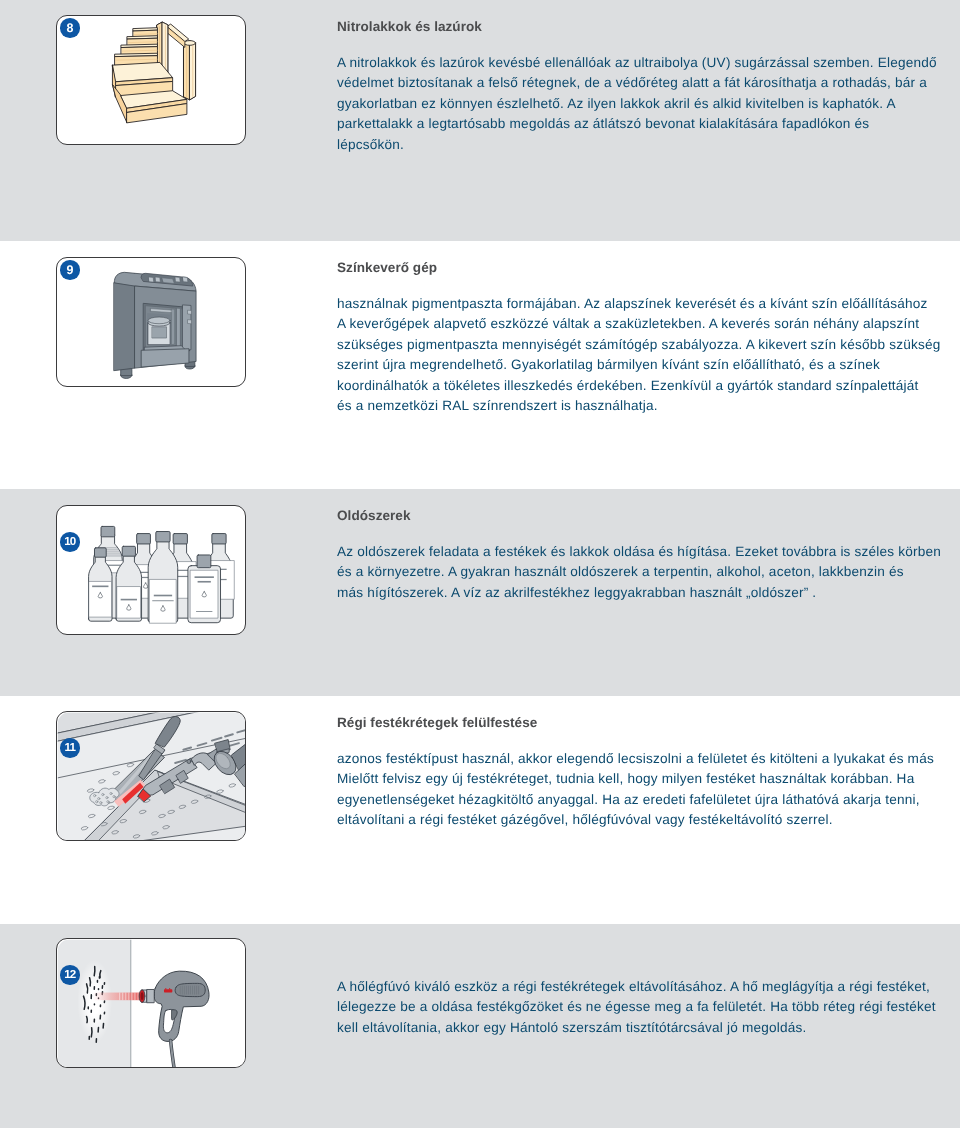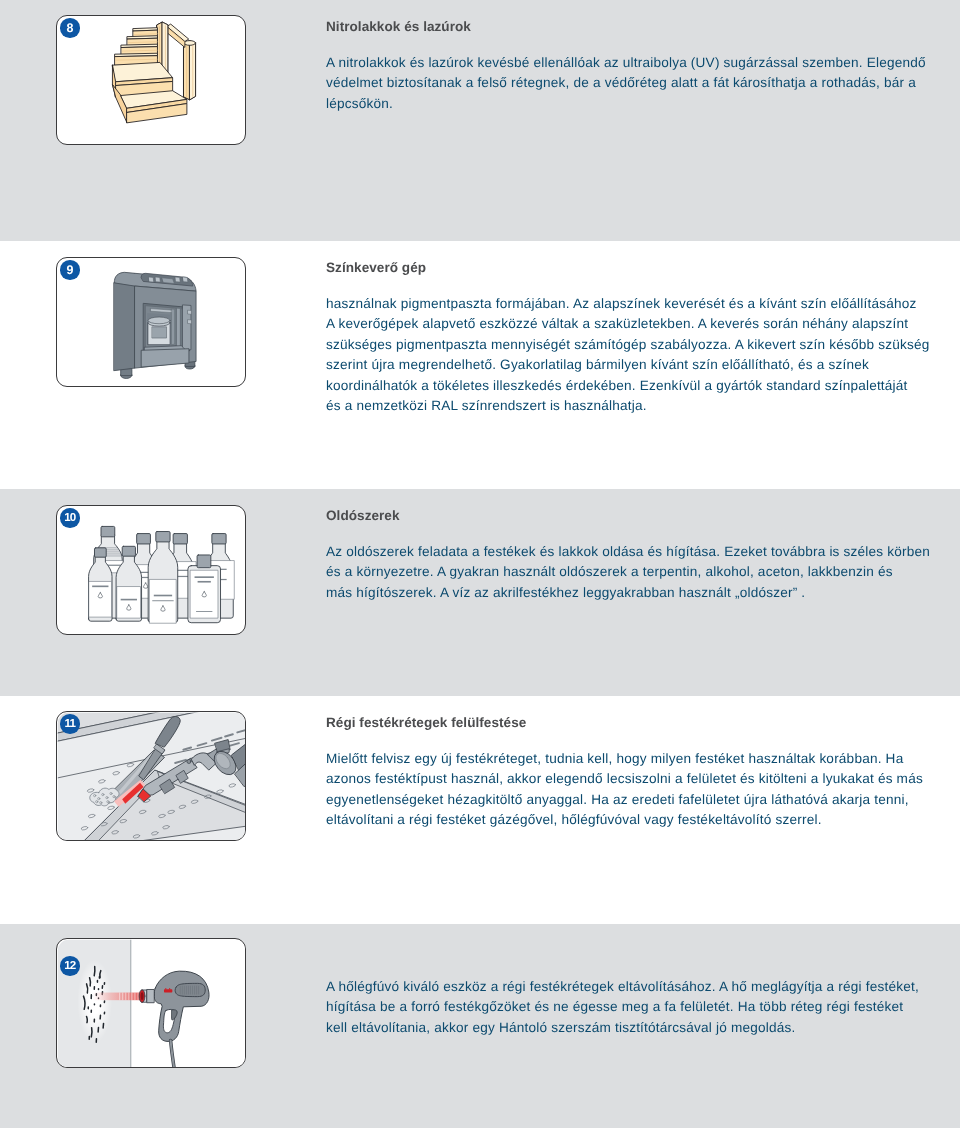--- a/index.html
+++ b/index.html
@@ -9,22 +9,22 @@
   .band{position:absolute;left:0;width:960px;}
   .band.gray{background:#dcdee0;}
   .band.white{background:#ffffff;}
   .sect{position:absolute;left:0;width:960px;}
   .card{position:absolute;background:#fff;border:1.5px solid #3b3b3d;border-radius:11px;
         overflow:hidden;box-sizing:border-box;}
   .card svg{display:block;}
   .badge{position:absolute;width:19.5px;height:19.5px;border-radius:50%;background:#0d57a4;color:#fff;
          font-size:12.5px;font-weight:bold;display:flex;align-items:center;justify-content:center;
          line-height:1;z-index:5;letter-spacing:-0.4px;}
-  .badge.two{font-size:11.6px;letter-spacing:-0.9px;}
-  .txt{position:absolute;left:295px;padding-left:31px;}
+  .badge.two{font-size:11.6px;letter-spacing:-0.9px;margin-top:24px;}
+  .txt{position:absolute;left:306px;padding-left:31px;}
   .h{font-size:13.55px;font-weight:bold;color:#4b4c4e;top:19.8px;letter-spacing:0.05px;white-space:nowrap;line-height:14.3px;}
   .body{top:52.5px;width:610px;}
   .ln{font-size:13.6px;letter-spacing:0.2px;color:#0c4a6e;height:20.6px;
       line-height:20.6px;white-space:nowrap;}
 </style>
 </head>
 <body>
 
 <div class="page">
   <div class="band gray" style="top:0px;height:241px;"></div>
@@ -86,20 +86,22 @@
       <path d="M68.7 94.6 L127.5 85.9 L127.5 96.5 L68.7 104.8 Z" fill="#fbdfae" stroke="#231f20" stroke-width="0.85"></path>
       </g>
           </g>
         </svg>
     </div>
     <div class="badge" style="left:60px;top:18px;">8</div>
     <div class="txt h">Nitrolakkok és lazúrok</div>
     <div class="txt body">
       <div class="ln">A nitrolakkok és lazúrok kevésbé ellenállóak az ultraibolya (UV) sugárzással szemben. Elegendő</div>
       <div class="ln">védelmet biztosítanak a felső rétegnek, de a védőréteg alatt a fát károsíthatja a rothadás, bár a</div>
+      <div class="ln">gyakorlatban ez könnyen észlelhető. Az ilyen lakkok akril és alkid kivitelben is kaphatók. A</div>
+      <div class="ln">parkettalakk a legtartósabb megoldás az átlátszó bevonat kialakítására fapadlókon és</div>
       <div class="ln">lépcsőkön.</div>
     </div>
   </div>
 
   <div class="sect" style="top:241px;height:248px;">
     <div class="card" style="left:56px;top:16px;width:189.5px;height:129.5px;">
       <svg viewBox="0 0 186 127" width="189.5" height="129.5">
           <title>color-mixing-machine</title>
       <g stroke-linejoin="round" stroke-linecap="round">
       <g>
@@ -328,22 +330,22 @@
       <ellipse cx="163" cy="48" rx="5.5" ry="8.8" fill="#b0b6bc" stroke="#7b838b" stroke-width="0.6" transform="rotate(-40 163 48)"></ellipse>
       <path d="M171.5 42.0 L185.0 31.5 L196.0 46.0 L179.5 59.0 Z" fill="#7c848c" stroke="#3a4149" stroke-width="0.85"></path>
       <path d="M174.5 60.5 L190.0 46.0 L200.0 58.5 L184.0 73.0 Z" fill="#9aa1a8" stroke="#3a4149" stroke-width="0.85"></path>
       </g>
       </g>
         </svg>
     </div>
     <div class="badge two" style="left:60px;top:18px;">11</div>
     <div class="txt h">Régi festékrétegek felülfestése</div>
     <div class="txt body">
+      <div class="ln">azonos festéktípust használ, akkor elegendő lecsiszolni a felületet és kitölteni a lyukakat és más</div>
       <div class="ln">Mielőtt felvisz egy új festékréteget, tudnia kell, hogy milyen festéket használtak korábban. Ha</div>
-      <div class="ln">azonos festéktípust használ, akkor elegendő lecsiszolni a felületet és kitölteni a lyukakat és más</div>
       <div class="ln">egyenetlenségeket hézagkitöltő anyaggal. Ha az eredeti fafelületet újra láthatóvá akarja tenni,</div>
       <div class="ln">eltávolítani a régi festéket gázégővel, hőlégfúvóval vagy festékeltávolító szerrel.</div>
     </div>
   </div>
 
   <div class="sect" style="top:924px;height:208px;">
     <div class="card" style="left:56px;top:14px;width:189.5px;height:129.5px;">
       <svg viewBox="0 0 186 127" width="189.5" height="129.5">
           <title>heat-gun</title>
       <defs>
@@ -430,20 +432,20 @@
       <rect x="106.2" y="48.2" width="1.1" height="1.3" fill="#cc1f26"></rect>
       <rect x="110.0" y="48.2" width="1.1" height="1.3" fill="#cc1f26"></rect>
       <path d="M106.8 70.2 C110.5 68.3 115.0 68.8 115.8 71.3 C116.6 73.8 115.2 79.0 114.0 84.0 C112.8 89.0 111.0 92.0 108.3 92.0 C105.5 92.0 104.2 89.2 104.5 84.5 C104.9 78.0 105.0 71.8 106.8 70.2 Z" fill="#ffffff" stroke="#3a4149" stroke-width="0.9"></path>
       <path d="M112.8 69.5 C115.8 68.9 117.8 69.8 118.0 71.6 C118.2 74.0 115.8 77.8 114.0 79.2 C113.1 79.6 112.3 79.2 112.4 78.2 Z" fill="#6f767d" stroke="#3a4149" stroke-width="0.8"></path>
       <path d="M111.5 99.5 C112.5 110 113.8 119 115.0 127" fill="none" stroke="#3a4149" stroke-width="3.4"></path>
       <path d="M111.5 99.5 C112.5 110 113.8 119 115.0 127" fill="none" stroke="#8d949b" stroke-width="2.0"></path>
       </g>
           </g>
         </svg>
     </div>
-    <div class="badge two" style="left:60px;top:32px;">12</div>
+    <div class="badge two" style="left:60px;top:17px;">12</div>
     <div class="txt body">
       <div class="ln">A hőlégfúvó kiváló eszköz a régi festékrétegek eltávolításához. A hő meglágyítja a régi festéket,</div>
-      <div class="ln">hígítása be a forró festékgőzöket és ne égesse meg a fa felületét. Ha több réteg régi festéket</div>
+      <div class="ln">lélegezze be a oldása festékgőzöket és ne égesse meg a fa felületét. Ha több réteg régi festéket</div>
       <div class="ln">kell eltávolítania, akkor egy Hántoló szerszám tisztítótárcsával jó megoldás.</div>
     </div>
   </div>
 </div>
 
 </body></html>

